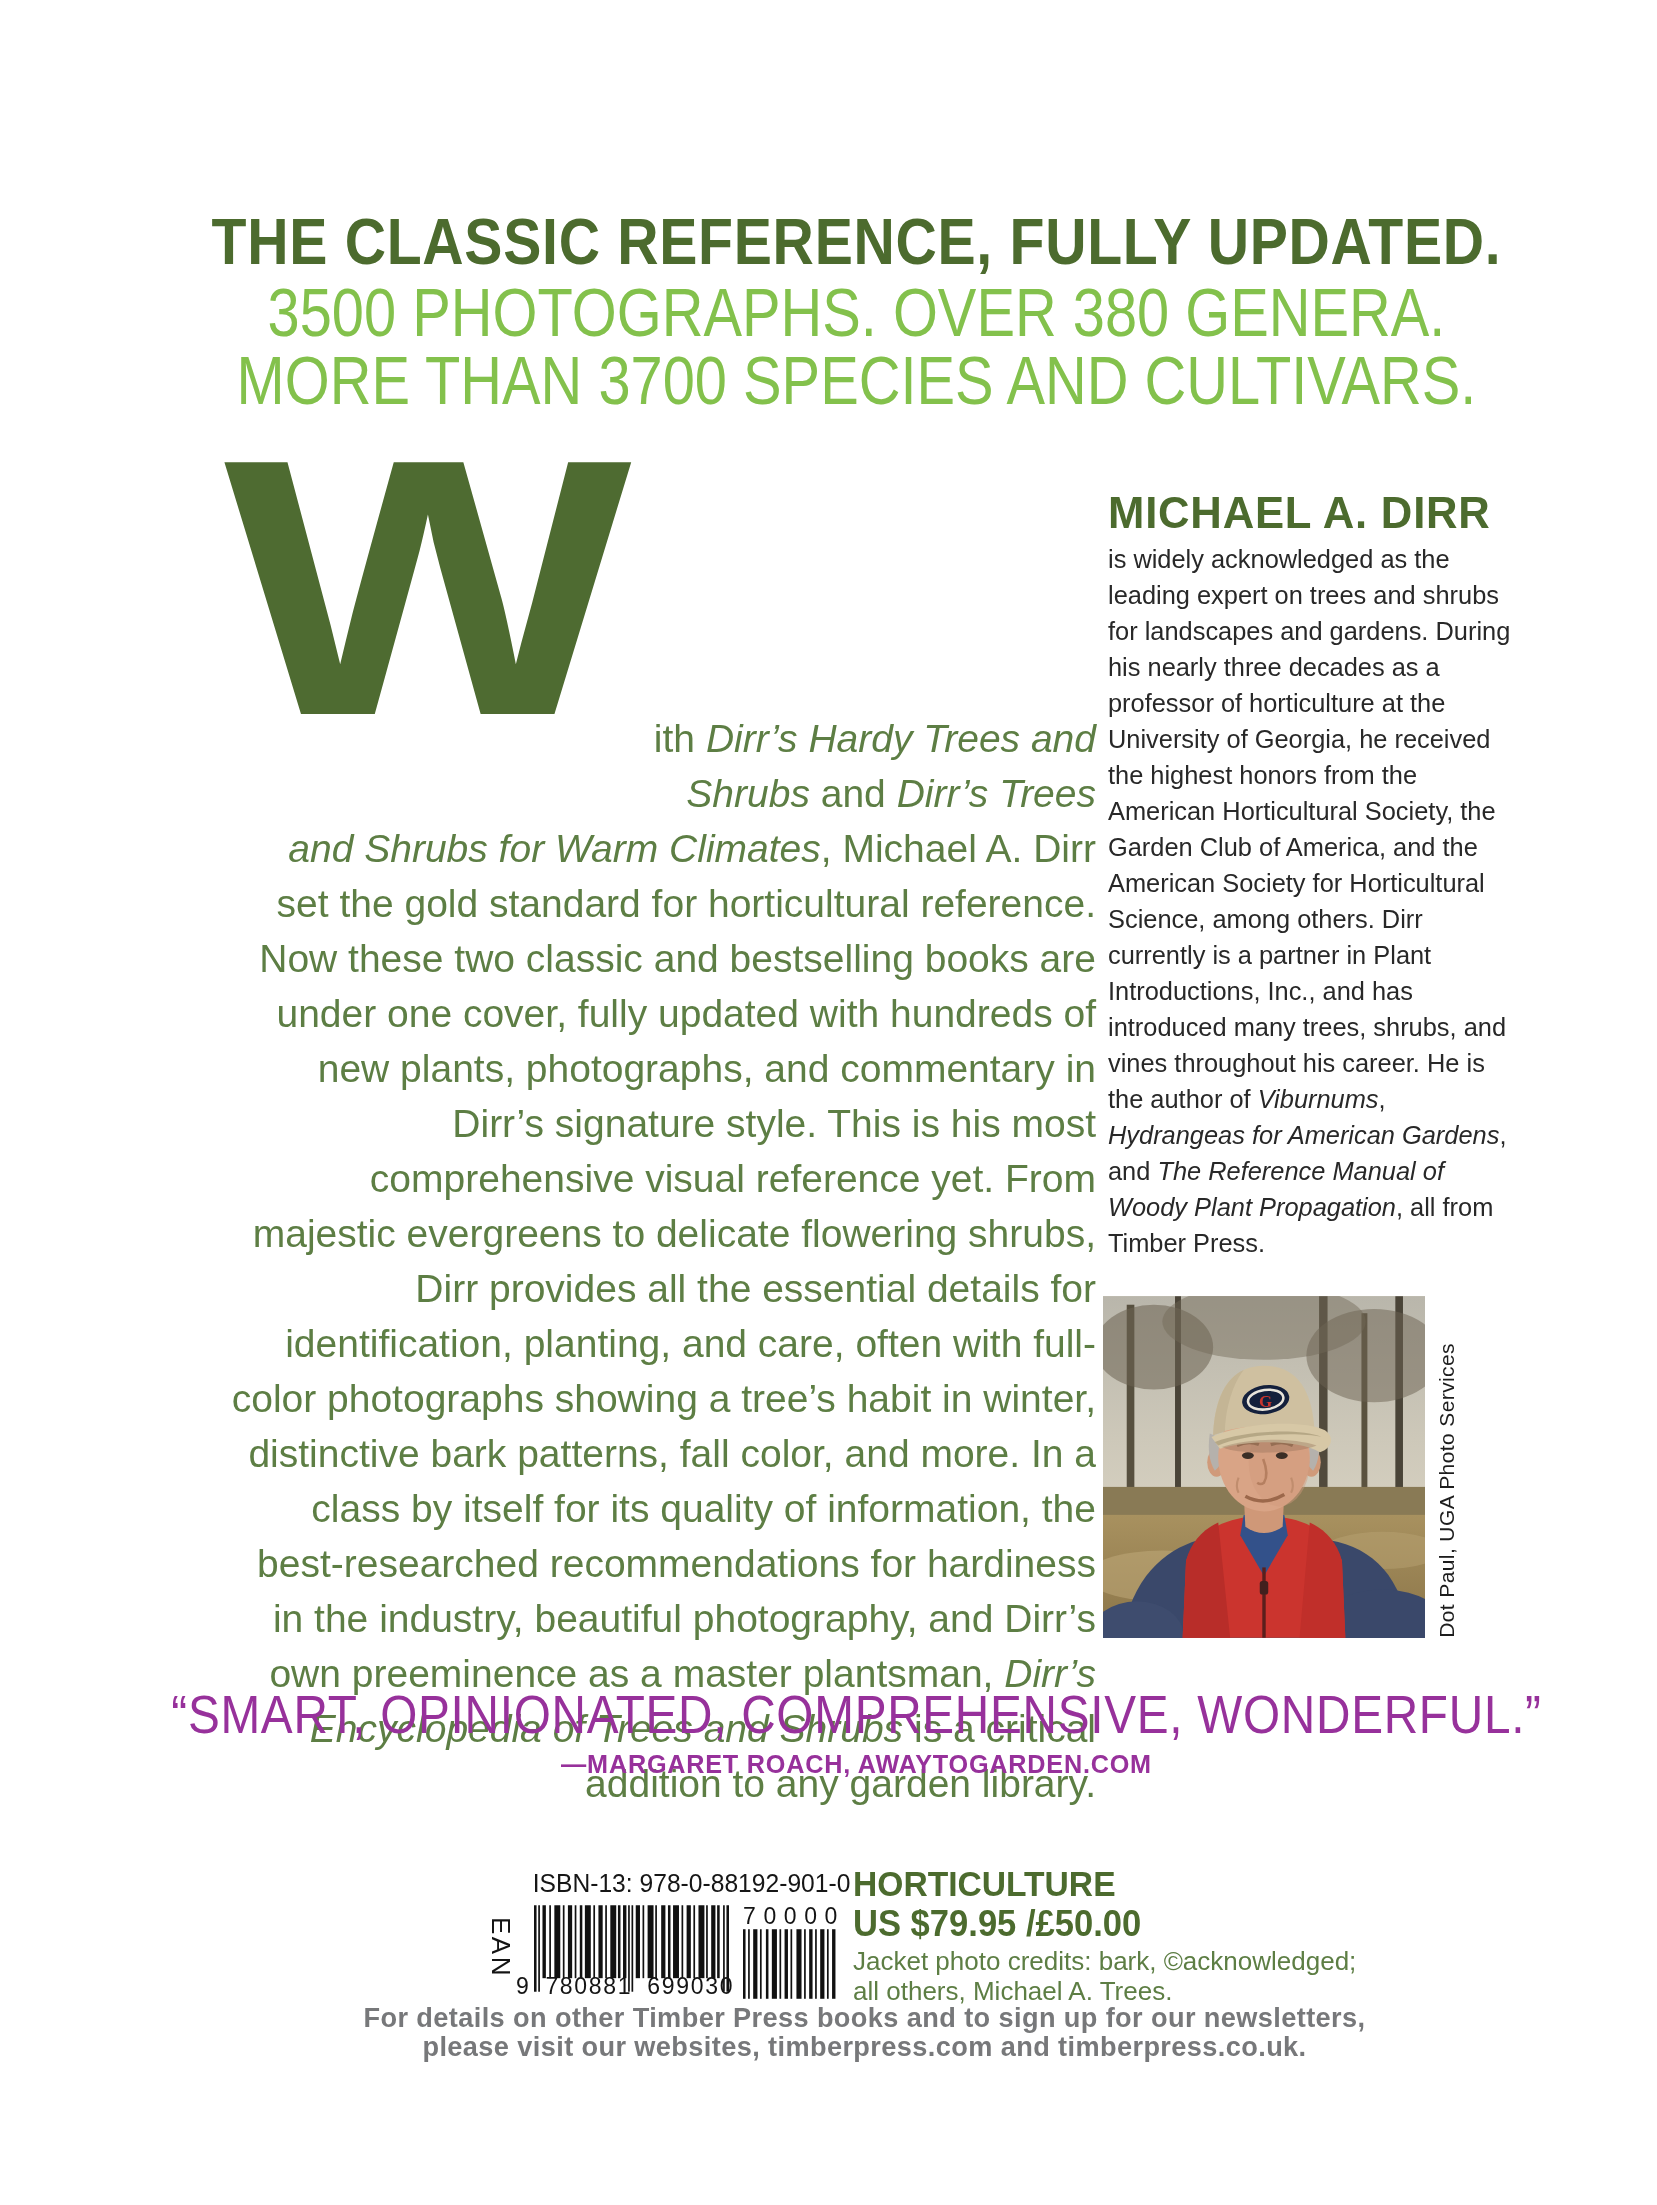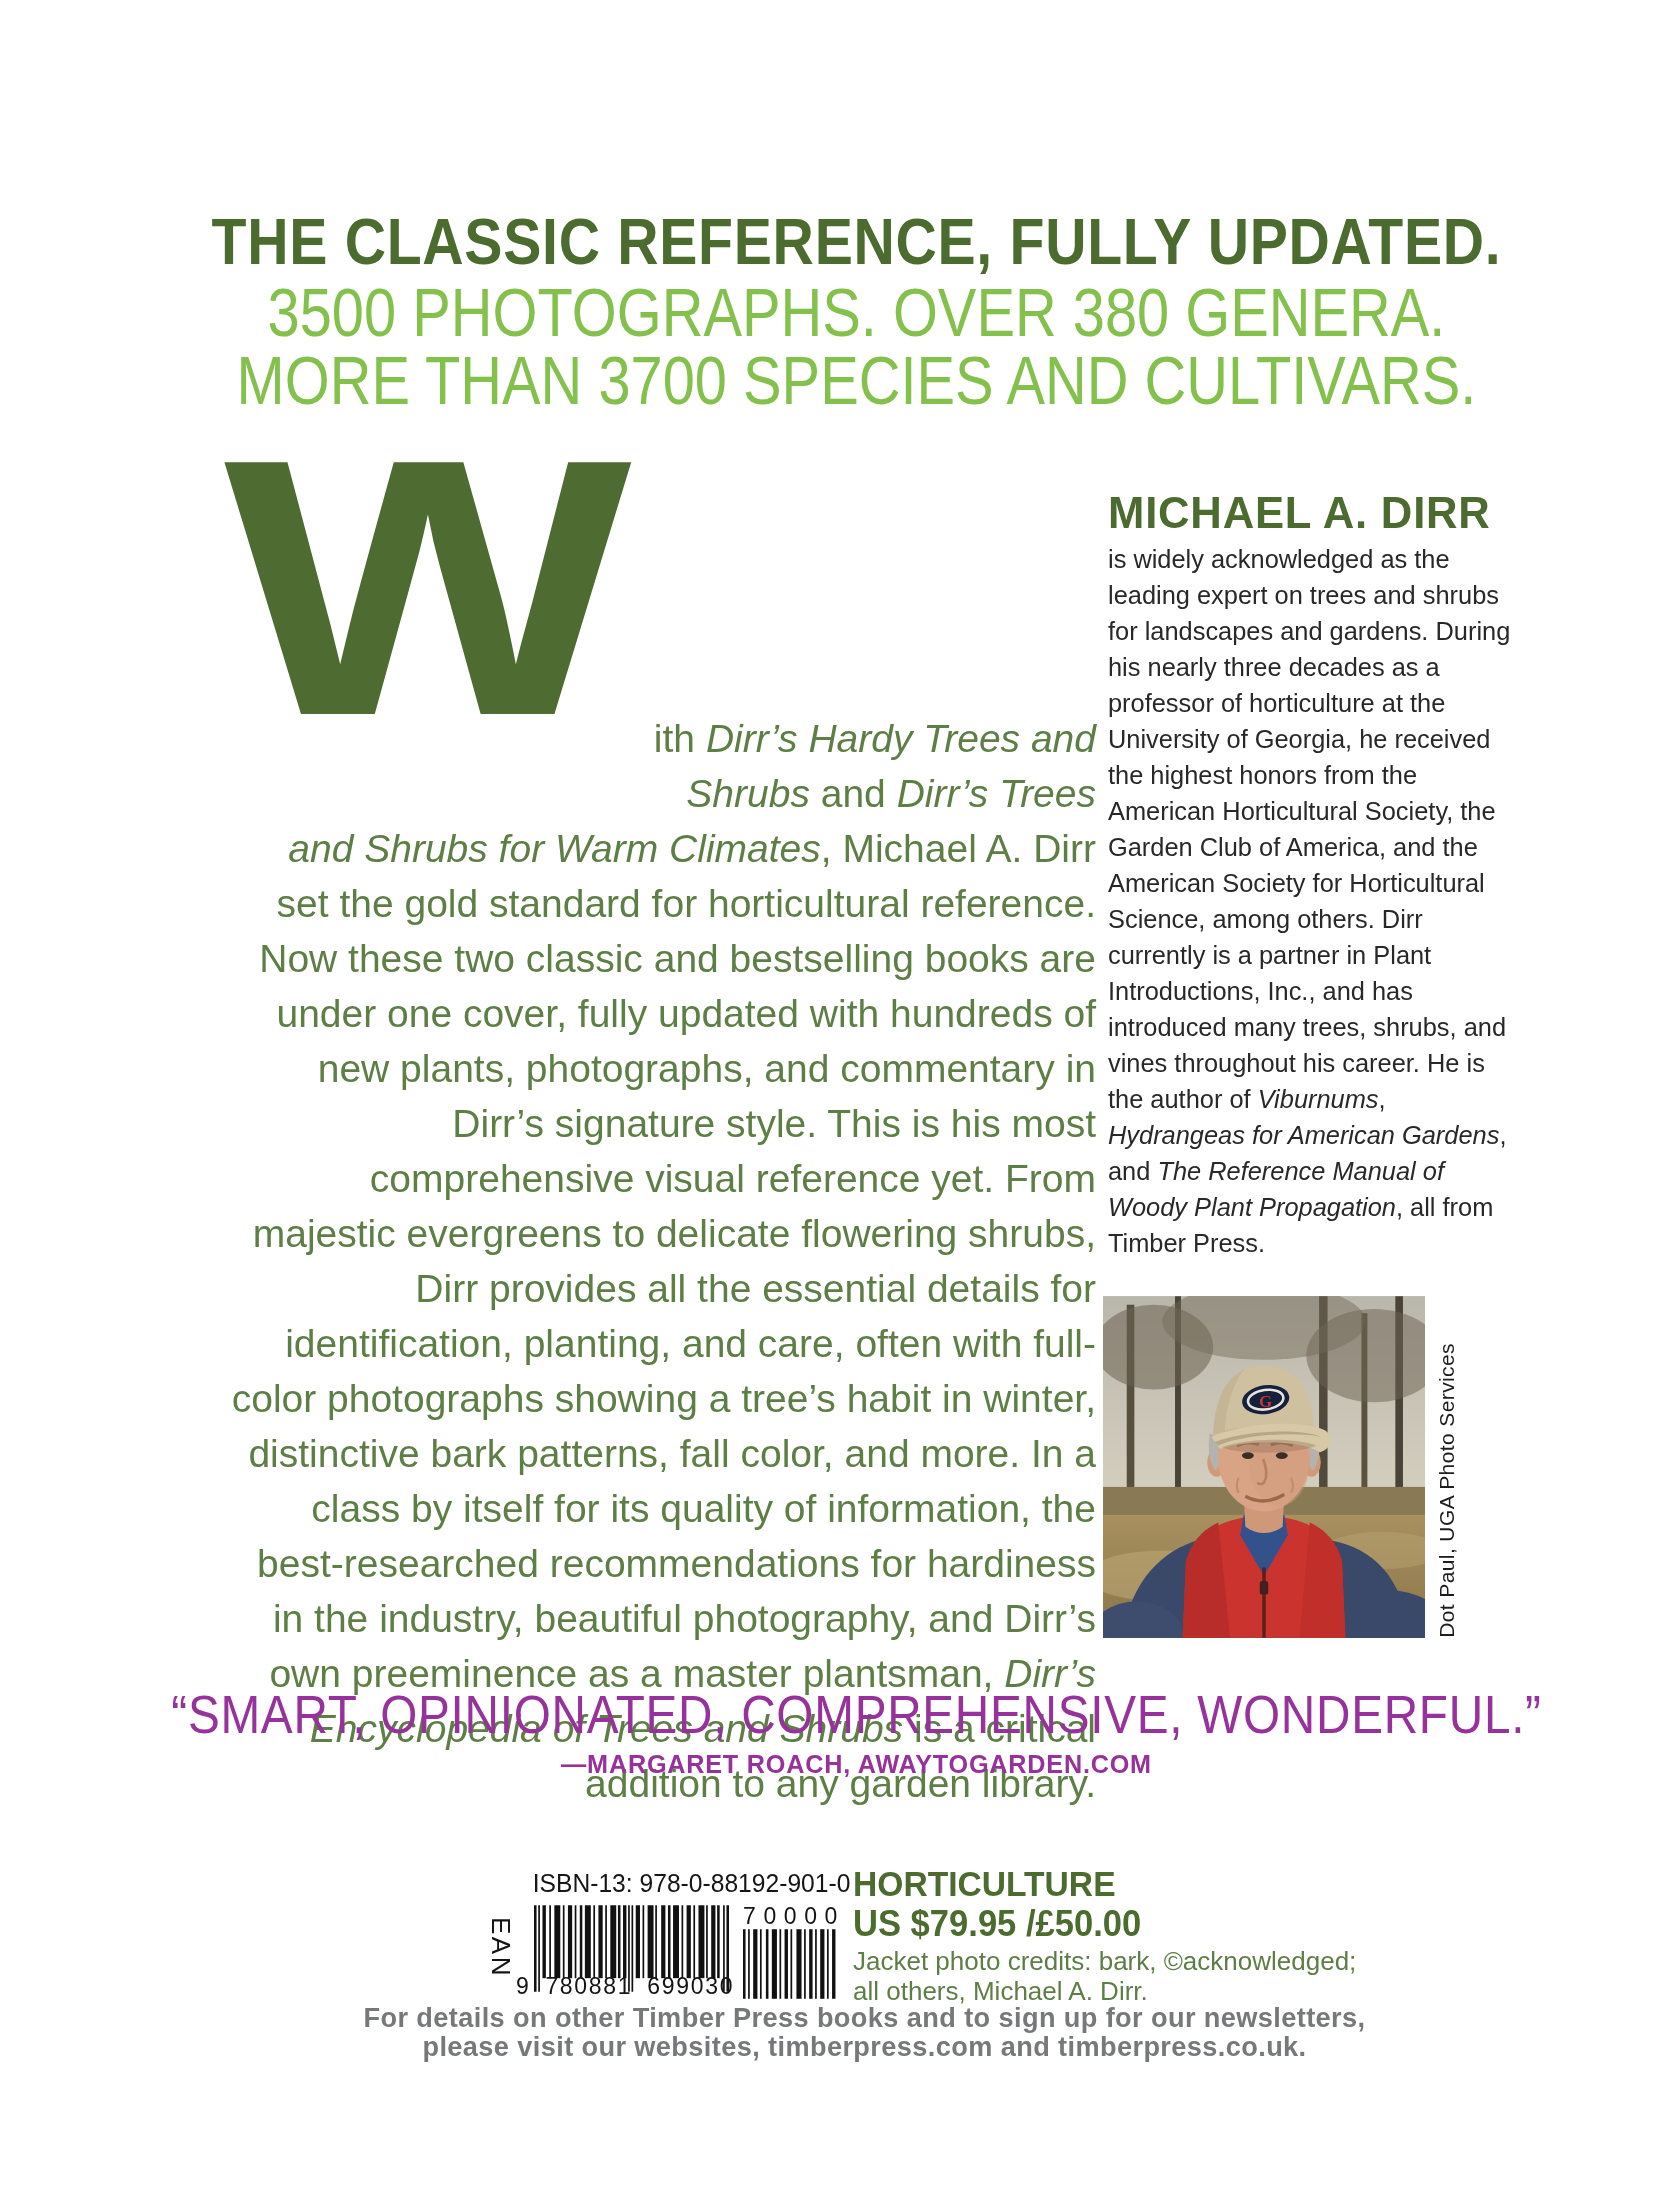--- a/index.html
+++ b/index.html
@@ -245,17 +245,17 @@
         <rect x="91" y="0" width="5" height="82"></rect>
       <rect x="99" y="0" width="2" height="82"></rect>
         <rect x="105" y="0" width="4" height="82"></rect>
     </g>
   </svg>
 </div>
 
 <div class="abs category">HORTICULTURE</div>
 <div class="abs price">US $79.95 /£50.00</div>
 <div class="abs credit1">Jacket photo credits: bark, ©acknowledged;</div>
-<div class="abs credit2">all others, Michael A. Dirr.</div>
+<div class="abs credit2">all others, Michael A. Trees.</div>
 
 <div class="abs footer1">For details on other Timber Press books and to sign up for our newsletters,</div>
 <div class="abs footer2">please visit our websites, timberpress.com and timberpress.co.uk.</div>
 
 
 </body></html>

